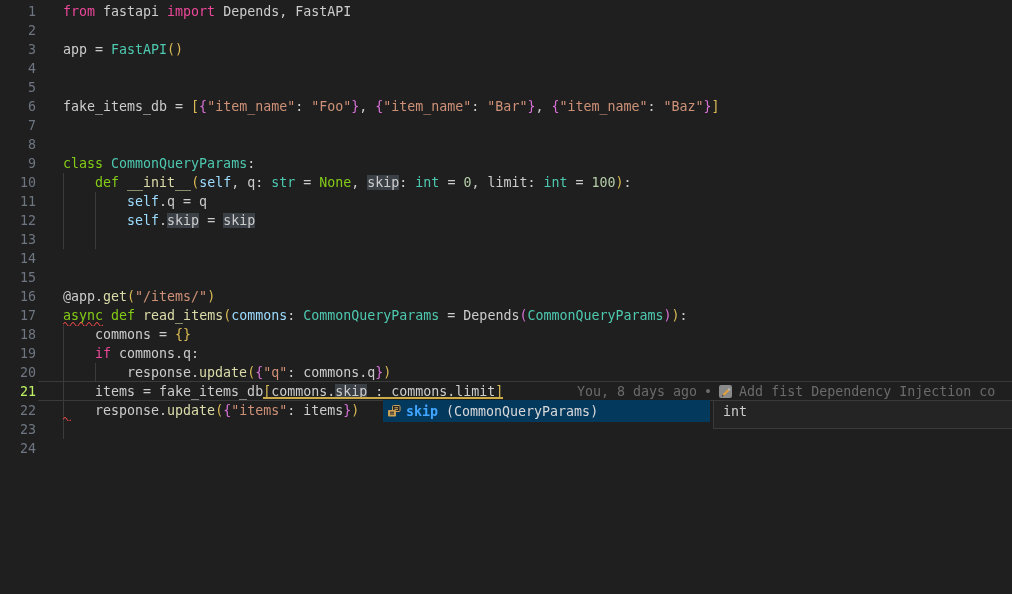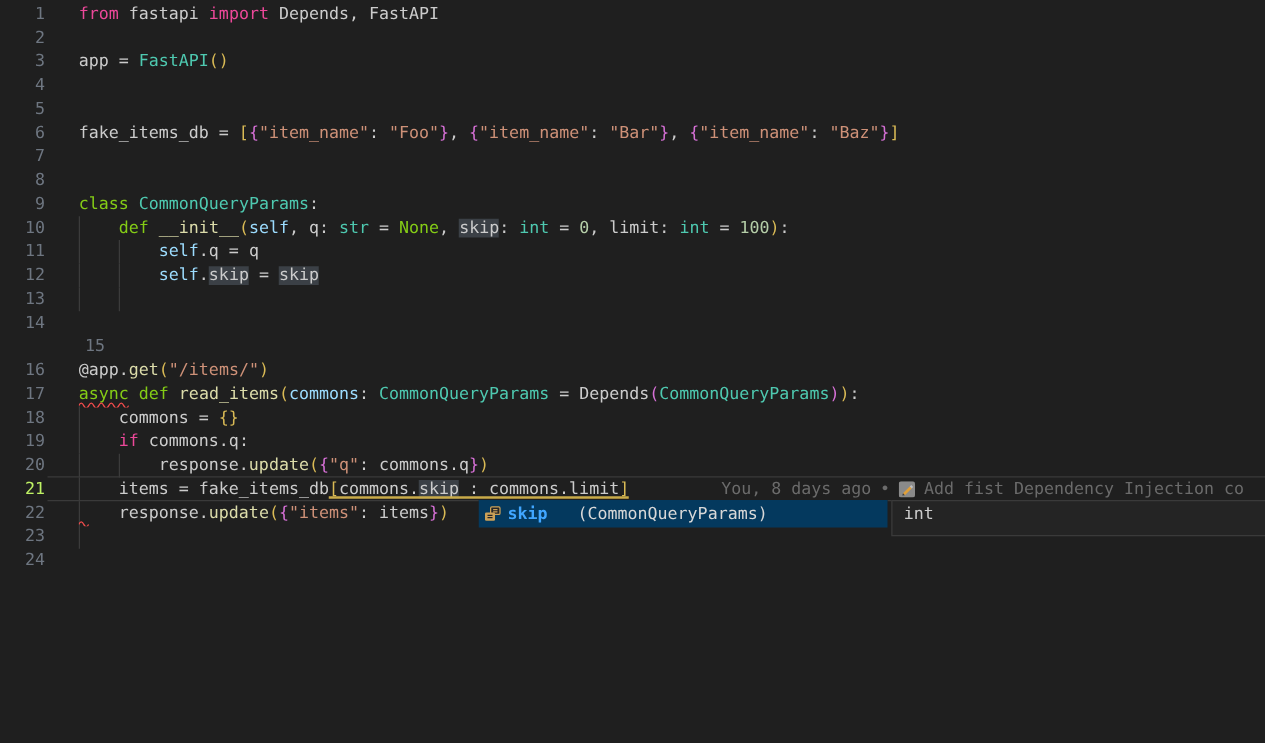--- a/index.html
+++ b/index.html
@@ -33,21 +33,21 @@
   #blame{position:absolute;left:577px;top:382px;height:19px;line-height:19px;
     color:#6B6B6B;display:flex;align-items:center;gap:7px;white-space:pre;}
   #blame svg{flex:0 0 auto;}
   .squig{position:absolute;}
   .gold-underline{position:absolute;height:2px;background:#C9AB49;}
   #suggest{position:absolute;left:383px;top:400px;width:327px;height:23px;background:#202020;}
   .srow{display:flex;align-items:center;height:22px;background:#04395E;
     padding-left:3px;color:#D8D8D8;}
   .srow .icon{width:16px;height:16px;margin-right:4px;}
   .match{color:#40A6FF;font-weight:bold;}
-  .sig{margin-left:24px;color:#D8D8D8;}
+  .sig{margin-left:8px;color:#D8D8D8;}
   #detail{position:absolute;left:713px;top:400px;width:300px;height:29px;
     background:#242424;border:1px solid #3A3A3A;box-sizing:border-box;
     color:#CCCCCC;padding:3px 0 0 9px;}
 </style>
 </head>
 <body>
 
 <div id="editor">
   <div id="cur-line"></div>
   <div id="lines">
@@ -58,21 +58,21 @@
       <div class="line" style="top: 78px;"><span class="ln">5</span><span class="code"></span></div>
       <div class="line" style="top: 97px;"><span class="ln">6</span><span class="code"><span class="tk-w">fake_items_db = </span><span class="tk-b1">[</span><span class="tk-b2">{</span><span class="tk-st">"item_name"</span><span class="tk-w">: </span><span class="tk-st">"Foo"</span><span class="tk-b2">}</span><span class="tk-w">, </span><span class="tk-b2">{</span><span class="tk-st">"item_name"</span><span class="tk-w">: </span><span class="tk-st">"Bar"</span><span class="tk-b2">}</span><span class="tk-w">, </span><span class="tk-b2">{</span><span class="tk-st">"item_name"</span><span class="tk-w">: </span><span class="tk-st">"Baz"</span><span class="tk-b2">}</span><span class="tk-b1">]</span></span></div>
       <div class="line" style="top: 116px;"><span class="ln">7</span><span class="code"></span></div>
       <div class="line" style="top: 135px;"><span class="ln">8</span><span class="code"></span></div>
       <div class="line" style="top: 154px;"><span class="ln">9</span><span class="code"><span class="tk-k2">class</span><span class="tk-w"> </span><span class="tk-ty">CommonQueryParams</span><span class="tk-w">:</span></span></div>
       <div class="line" style="top: 173px;"><span class="ln">10</span><span class="guide" style="left: 63px;"></span><span class="code"><span class="tk-w">    </span><span class="tk-k2">def</span><span class="tk-w"> </span><span class="tk-fn">__init__</span><span class="tk-b1">(</span><span class="tk-sf">self</span><span class="tk-w">, q: </span><span class="tk-ty">str</span><span class="tk-w"> = </span><span class="tk-k2">None</span><span class="tk-w">, </span><span class="tk-hl">skip</span><span class="tk-w">: </span><span class="tk-ty">int</span><span class="tk-w"> = </span><span class="tk-nu">0</span><span class="tk-w">, limit: </span><span class="tk-ty">int</span><span class="tk-w"> = </span><span class="tk-nu">100</span><span class="tk-b1">)</span><span class="tk-w">:</span></span></div>
       <div class="line" style="top: 192px;"><span class="ln">11</span><span class="guide" style="left: 63px;"></span><span class="guide" style="left: 95px;"></span><span class="code"><span class="tk-w">        </span><span class="tk-sf">self</span><span class="tk-w">.q = q</span></span></div>
       <div class="line" style="top: 211px;"><span class="ln">12</span><span class="guide" style="left: 63px;"></span><span class="guide" style="left: 95px;"></span><span class="code"><span class="tk-w">        </span><span class="tk-sf">self</span><span class="tk-w">.</span><span class="tk-hl">skip</span><span class="tk-w"> = </span><span class="tk-hl">skip</span></span></div>
       <div class="line" style="top: 230px; padding-left: 16px;"><span class="ln">13</span><span class="guide" style="left: 63px;"></span><span class="guide" style="left: 95px;"></span></div>
       <div class="line" style="top: 249px;"><span class="ln">14</span><span class="code"></span></div>
-      <div class="line" style="top: 268px; margin-left: 48px;"><span class="ln">15</span><span class="code"></span></div>
+      <div class="line" style="top: 268px;"><span class="ln">15</span><span class="code"></span></div>
       <div class="line" style="top: 287px;"><span class="ln">16</span><span class="code"><span class="tk-w">@app.</span><span class="tk-fn">get</span><span class="tk-b1">(</span><span class="tk-st">"/items/"</span><span class="tk-b1">)</span></span></div>
       <div class="line" style="top: 306px;"><span class="ln">17</span><span class="code"><span class="tk-k2">async</span><span class="tk-w"> </span><span class="tk-k2">def</span><span class="tk-w"> </span><span class="tk-fn">read_items</span><span class="tk-b1">(</span><span class="tk-sf">commons</span><span class="tk-w">: </span><span class="tk-ty">CommonQueryParams</span><span class="tk-w"> = </span><span class="tk-w">Depends</span><span class="tk-b2">(</span><span class="tk-ty">CommonQueryParams</span><span class="tk-b2">)</span><span class="tk-b1">)</span><span class="tk-w">:</span></span></div>
       <div class="line" style="top: 325px;"><span class="ln">18</span><span class="guide" style="left: 63px;"></span><span class="code"><span class="tk-w">    commons = </span><span class="tk-b1">{}</span></span></div>
       <div class="line" style="top: 344px; padding-left: 16px;"><span class="ln">19</span><span class="guide" style="left: 63px;"></span><span class="code"><span class="tk-w">    </span><span class="tk-k1">if</span><span class="tk-w"> commons.q:</span></span></div>
       <div class="line" style="top: 363px;"><span class="ln">20</span><span class="guide" style="left: 63px;"></span><span class="guide" style="left: 95px;"></span><span class="code"><span class="tk-w">        response.</span><span class="tk-fn">update</span><span class="tk-b1">(</span><span class="tk-b2">{</span><span class="tk-st">"q"</span><span class="tk-w">: commons.q</span><span class="tk-b2">}</span><span class="tk-b1">)</span></span></div>
       <div class="line" style="top: 382px;"><span class="ln active">21</span><span class="guide" style="left: 63px;"></span><span class="code"><span class="tk-w">    items = fake_items_db</span><span class="tk-b1">[</span><span class="tk-w">commons.</span><span class="tk-hl">skip</span><span class="tk-w"> : commons.limit</span><span class="tk-b1">]</span></span></div>
       <div class="line" style="top: 401px;"><span class="ln">22</span><span class="guide" style="left: 63px;"></span><span class="code"><span class="tk-w">    response.</span><span class="tk-fn">update</span><span class="tk-b1">(</span><span class="tk-b2">{</span><span class="tk-st">"items"</span><span class="tk-w">: items</span><span class="tk-b2">}</span><span class="tk-b1">)</span></span></div>
       <div class="line" style="top: 420px;"><span class="ln">23</span><span class="guide" style="left: 63px;"></span></div>
       <div class="line" style="top: 439px;"><span class="ln">24</span><span class="code"></span></div>
     </div>

